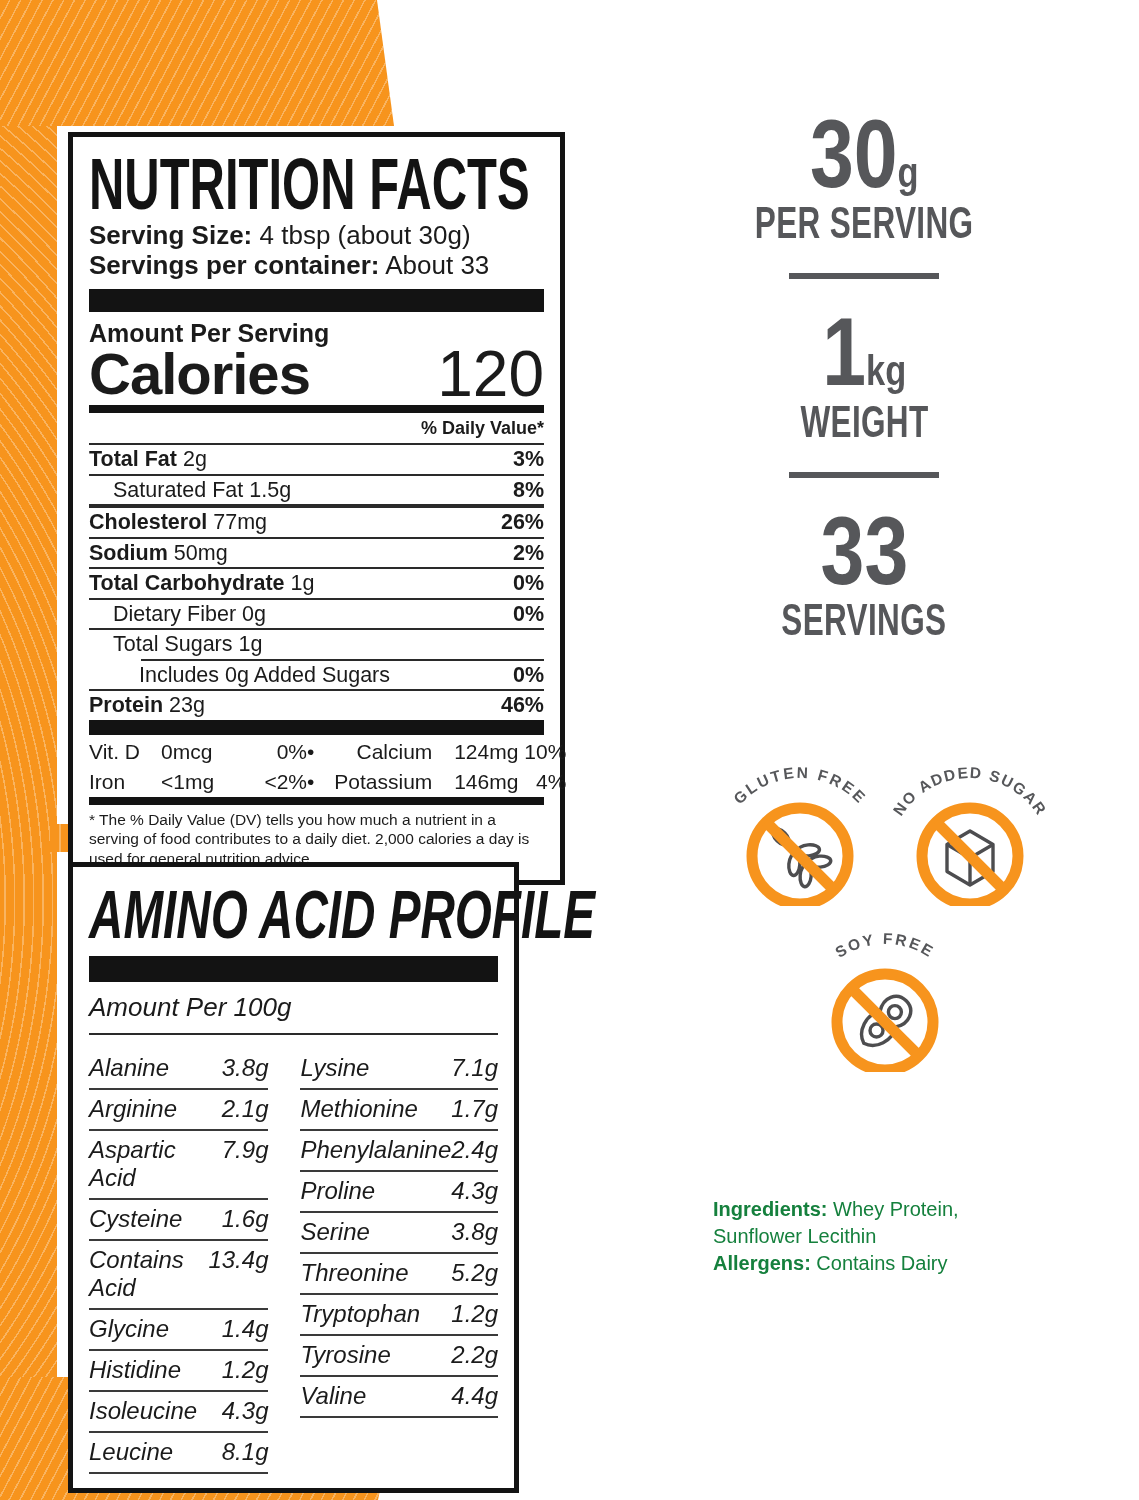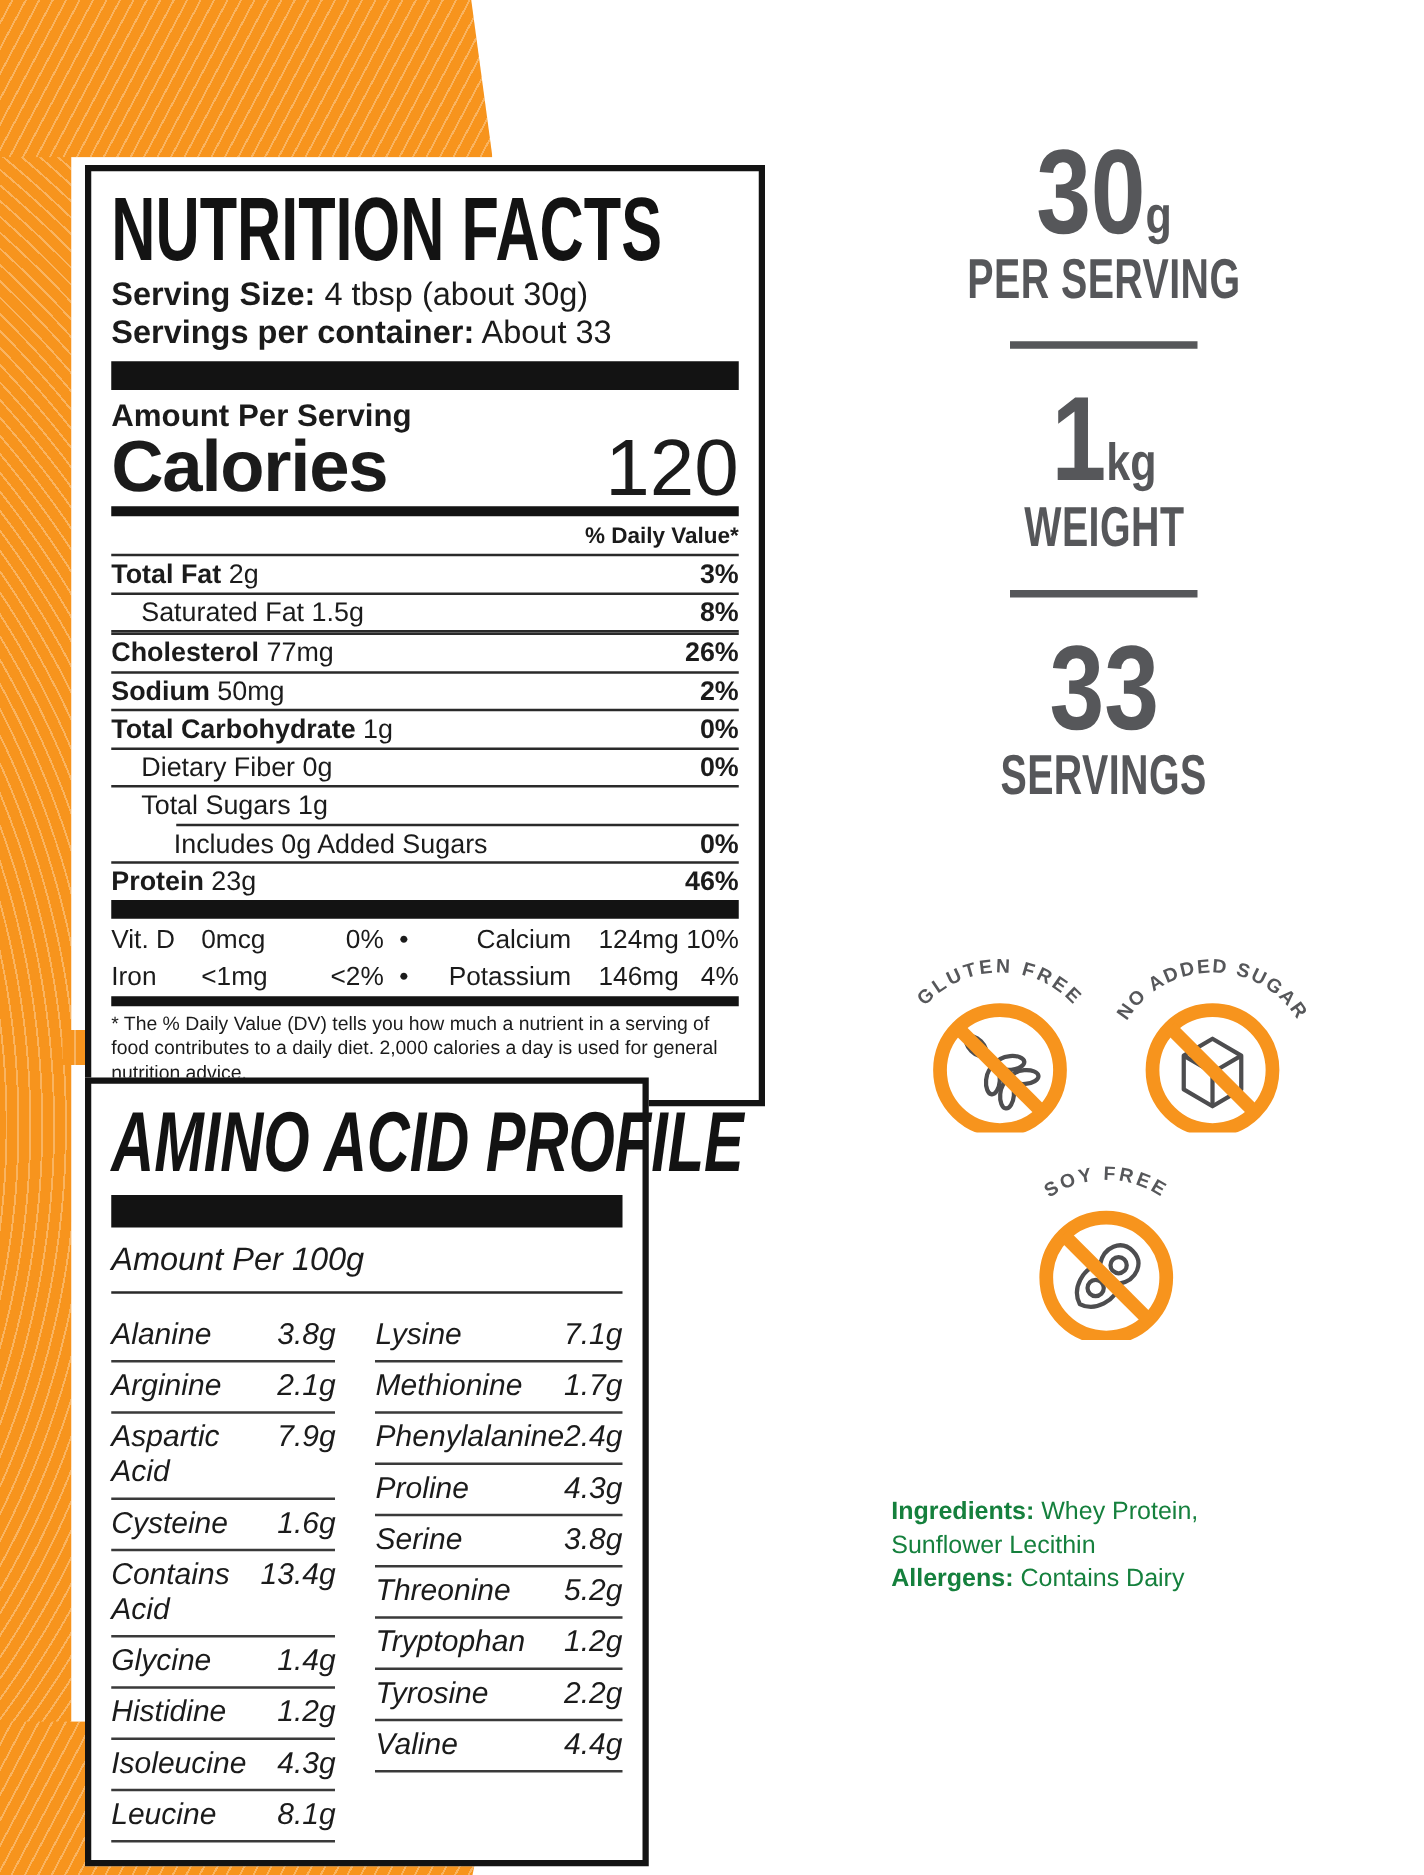--- a/index.html
+++ b/index.html
@@ -29,21 +29,21 @@
     left:0;top:1377px;width:403px;height:123px;
     background-color:#F7941D;
     background-image:repeating-linear-gradient(118deg,rgba(255,255,255,0) 0 8px,rgba(255,255,255,.30) 8px 9.5px);
     clip-path:polygon(0 0,403px 0,378px 123px,0 123px);
   }
   
   .panel{
     position:absolute;background:#fff;border:5px solid #131313;
     padding:10px 16px 8px 16px;box-sizing:border-box;
   }
-  .nutrition-panel{left:68px;top:132px;width:544px;}
+  .nutrition-panel{left:68px;top:132px;width:497px;}
   .amino-panel{left:68px;top:862px;width:451px;font-style:italic;}
   .big-title{
     font-weight:bold;color:#131313;white-space:nowrap;line-height:0.98;
     transform-origin:left bottom;display:inline-block;letter-spacing:0px;
   }
   .nf-title{font-size:72px;transform:scaleX(0.68);margin-top:2px;}
   .aa-title{font-size:68px;transform:scaleX(0.70);margin-top:4px;}
   .serving-line{font-size:26px;line-height:1.17;}
   .bar{background:#131313;width:100%;}
   .bar.h23{height:23px;margin-top:9px;}
@@ -68,21 +68,21 @@
     font-size:21px;padding:3px 0;align-items:baseline;
   }
   .micro-row .r{text-align:right;}
   .micro-row .c{text-align:center;}
   .footnote{font-size:15.5px;line-height:1.26;padding:5px 0 4px 0;}
   .aa-sub{font-size:26px;margin:4px 0 10px 0;}
   .amino-table{display:flex;gap:32px;margin-top:14px;margin-bottom:6px;}
   .amino-col{flex:1;}
   .a-row{display:flex;justify-content:space-between;font-size:24px;padding:5px 0 6px 0;border-bottom:2px solid #3a3a3a;align-items:baseline;}
   
-  .right-col{position:absolute;left:713px;top:108px;width:340px;text-align:center;color:#56575A;}
+  .right-col{position:absolute;left:694px;top:108px;width:340px;text-align:center;color:#56575A;}
   .stat-value{font-size:96px;font-weight:bold;line-height:0.95;display:inline-block;transform:scaleX(0.82);white-space:nowrap;}
   .stat-unit{font-size:42px;font-weight:bold;}
   .stat-label{font-size:45px;font-weight:bold;display:inline-block;transform:scaleX(0.70);white-space:nowrap;line-height:1.05;letter-spacing:0.5px;}
   .stat-divider{width:150px;height:6px;background:#56575A;margin:27px auto;}
   .badges{position:absolute;left:700px;top:728px;width:370px;}
   .badge-row{display:flex;justify-content:center;}
   .badge-row2{display:flex;justify-content:center;margin-top:-12px;}
   .info{position:absolute;left:713px;top:1196px;width:312px;color:#15803d;font-size:20px;line-height:1.34;text-align:left;}
   .info .para2{}
 </style>

